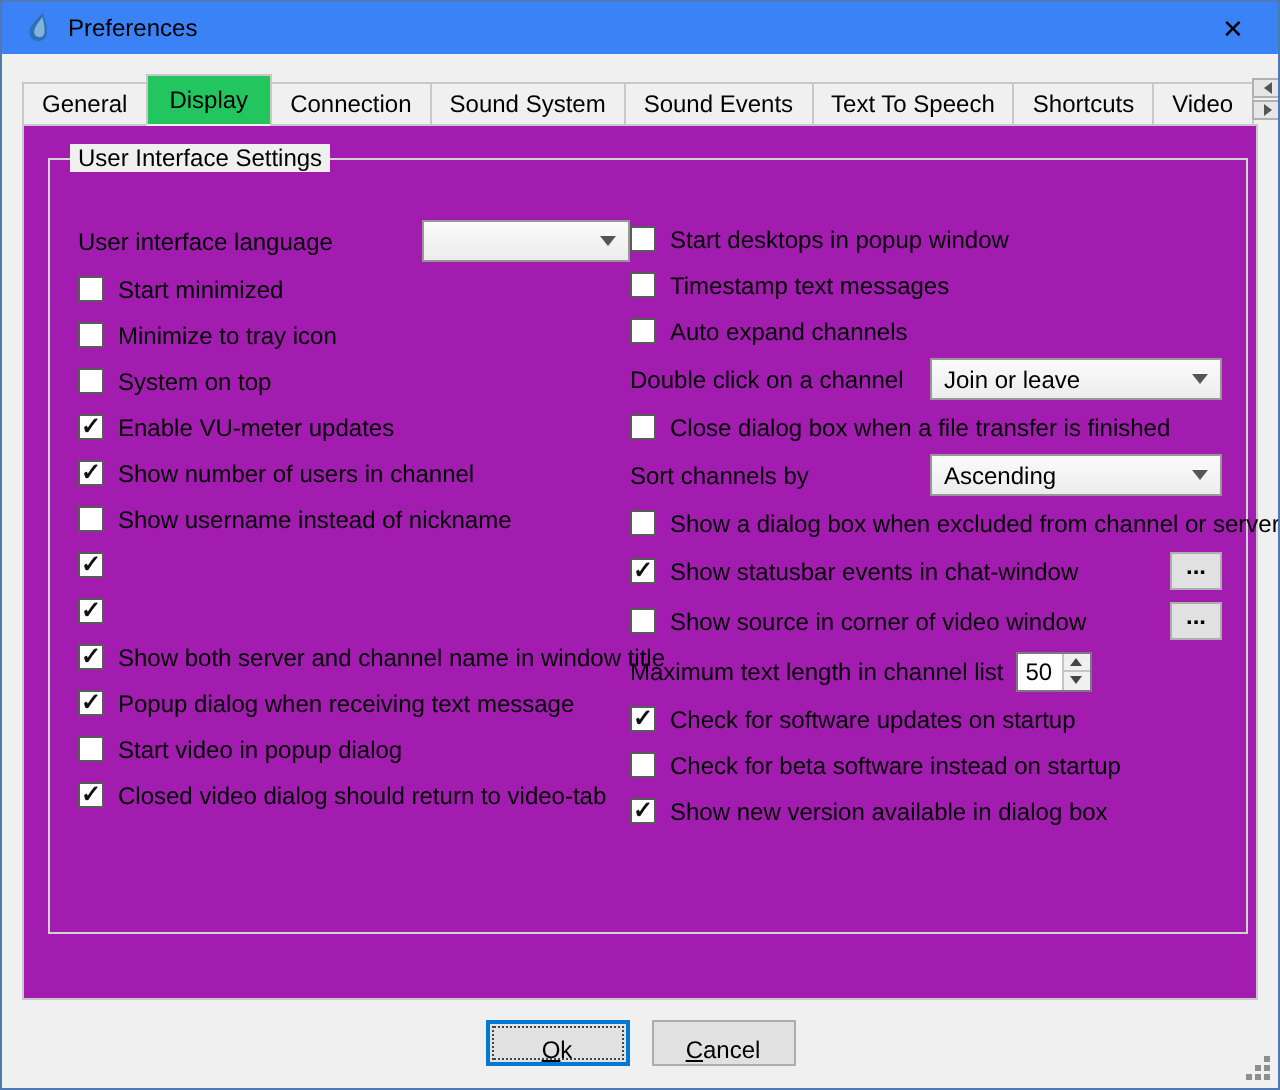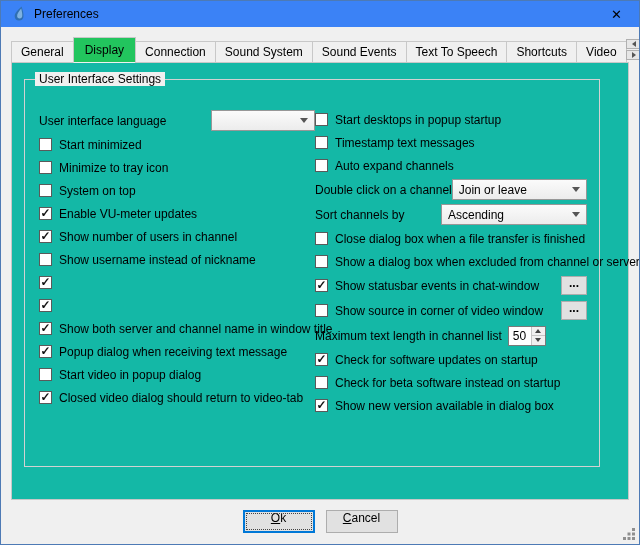--- a/index.html
+++ b/index.html
@@ -18,21 +18,21 @@
   .close-btn{margin-left:auto;width:45px;height:30px;display:flex;align-items:center;justify-content:center;font-size:13px;color:#000;cursor:default}
   
   .tabbar{display:flex;align-items:flex-end;margin:9px 10px -1px 10px;position:relative;z-index:2;height:27px}
   .tab{background:#f0f0f0;border:1px solid #c8c8c8;height:22px;padding:0 9px;display:flex;align-items:center;white-space:nowrap;margin-right:-1px}
   .tab.active{height:26px;border-bottom:1px solid #f0f0f0;background:#22c55e;padding:0 11px}
   .tab-scroller{margin-left:auto;flex:none;display:flex;flex-direction:column;gap:1px;margin-bottom:3px}
   .tsbtn{width:17px;height:10px;background:#e6e6e6;border:1px solid #b0b0b0;display:flex;align-items:center;justify-content:center}
   .tri-left{width:0;height:0;border-top:3px solid transparent;border-bottom:3px solid transparent;border-right:4px solid #555}
   .tri-right{width:0;height:0;border-top:3px solid transparent;border-bottom:3px solid transparent;border-left:4px solid #555}
   
-  .pane{margin:0 10px;border:1px solid #c8c8c8;height:438px;background:#14b8a6;padding:16px 24px 8px 8px}
+  .pane{margin:0 10px;border:1px solid #c8c8c8;height:438px;background:#a21caf;padding:16px 0 8px 8px}
   .groupbox{position:relative;border:1px solid #d2d2d2;height:388px;padding:28px 12px 10px 14px;margin:0 4px}
   .group-title{position:absolute;top:-8px;left:10px;background:#f0f0f0;padding:0 4px}
   .cols{display:flex;gap:0}
   .col-left{width:276px;flex:none}
   .col-right{flex:1;min-width:0}
   
   .row{display:flex;align-items:center;height:23px;white-space:nowrap}
   .row.tall{height:25px}
   .chkbox{width:13px;height:13px;border:1px solid #5a5a5a;background:#fff;flex:none;display:flex;align-items:center;justify-content:center;margin-right:7px}
   .mark{font-size:12px;font-weight:700;line-height:1;margin-top:-1px;color:#111}
@@ -45,21 +45,21 @@
   
   .spin{margin-left:6px;width:38px;height:20px;border:1px solid #7a7a7a;background:#fff;display:flex}
   .spin .val{flex:1;display:flex;align-items:center;padding-left:4px}
   .spin .btns{width:14px;display:flex;flex-direction:column;border-left:1px solid #c5c5c5}
   .spin .btns div{flex:1;display:flex;align-items:center;justify-content:center;background:#f0f0f0}
   .spin .btns div:first-child{border-bottom:1px solid #c5c5c5}
   .tri-up{width:0;height:0;border-left:3px solid transparent;border-right:3px solid transparent;border-bottom:4px solid #444}
   .tri-down{width:0;height:0;border-left:3px solid transparent;border-right:3px solid transparent;border-top:4px solid #444}
   
   .footer{position:absolute;left:0;bottom:11px;width:100%;display:flex;justify-content:center;gap:11px}
-  .btn{width:72px;height:23px;background:#e1e1e1;border:1px solid #adadad;display:flex;align-items:flex-start;justify-content:center;font-size:12px}
+  .btn{width:72px;height:23px;background:#e1e1e1;border:1px solid #adadad;display:flex;align-items:flex-end;justify-content:center;font-size:12px}
   .btn.primary{border:1px solid #0078d7;box-shadow:inset 0 0 0 1px #0078d7;outline:1px dotted #444;outline-offset:-4px}
   .key{text-decoration:underline}
   
   .grip{position:absolute;right:4px;bottom:4px;width:12px;height:12px}
   .grip::after{content:"";position:absolute;left:0;top:0;width:3px;height:3px;background:transparent;
     box-shadow:9px 0 0 #8f8f8f,4.5px 4.5px 0 #8f8f8f,9px 4.5px 0 #8f8f8f,0 9px 0 #8f8f8f,4.5px 9px 0 #8f8f8f,9px 9px 0 #8f8f8f}
 </style>
 </head>
 <body>
 
@@ -198,21 +198,21 @@
           <span>Closed video dialog should return to video-tab</span>
         </div>
       </div>
 
       <div class="col-right">
 
         <div class="row">
           <span class="chkbox">
               <span class="mark"></span>
             </span>
-          <span>Start desktops in popup startup</span>
+          <span>Start desktops in popup window</span>
         </div>
         <div class="row">
           <span class="chkbox">
               <span class="mark"></span>
             </span>
           <span>Timestamp text messages</span>
         </div>
         <div class="row">
           <span class="chkbox">
               <span class="mark"></span>
@@ -220,33 +220,33 @@
           <span>Auto expand channels</span>
         </div>
 
         <div class="row tall">
           <span>Double click on a channel</span>
           <div class="combo wide">
             <span class="val">Join or leave</span>
             <span class="combo-arrow"></span>
           </div>
         </div>
+        <div class="row">
+          <span class="chkbox">
+              <span class="mark"></span>
+            </span>
+          <span>Close dialog box when a file transfer is finished</span>
+        </div>
+
         <div class="row tall">
           <span>Sort channels by</span>
           <div class="combo wide">
             <span class="val">Ascending</span>
             <span class="combo-arrow"></span>
           </div>
-        </div>
-
-        <div class="row">
-          <span class="chkbox">
-              <span class="mark"></span>
-            </span>
-          <span>Close dialog box when a file transfer is finished</span>
         </div>
         <div class="row">
           <span class="chkbox">
               <span class="mark"></span>
             </span>
           <span>Show a dialog box when excluded from channel or server</span>
         </div>
 
         <div class="row tall">
           <span class="chkbox">

